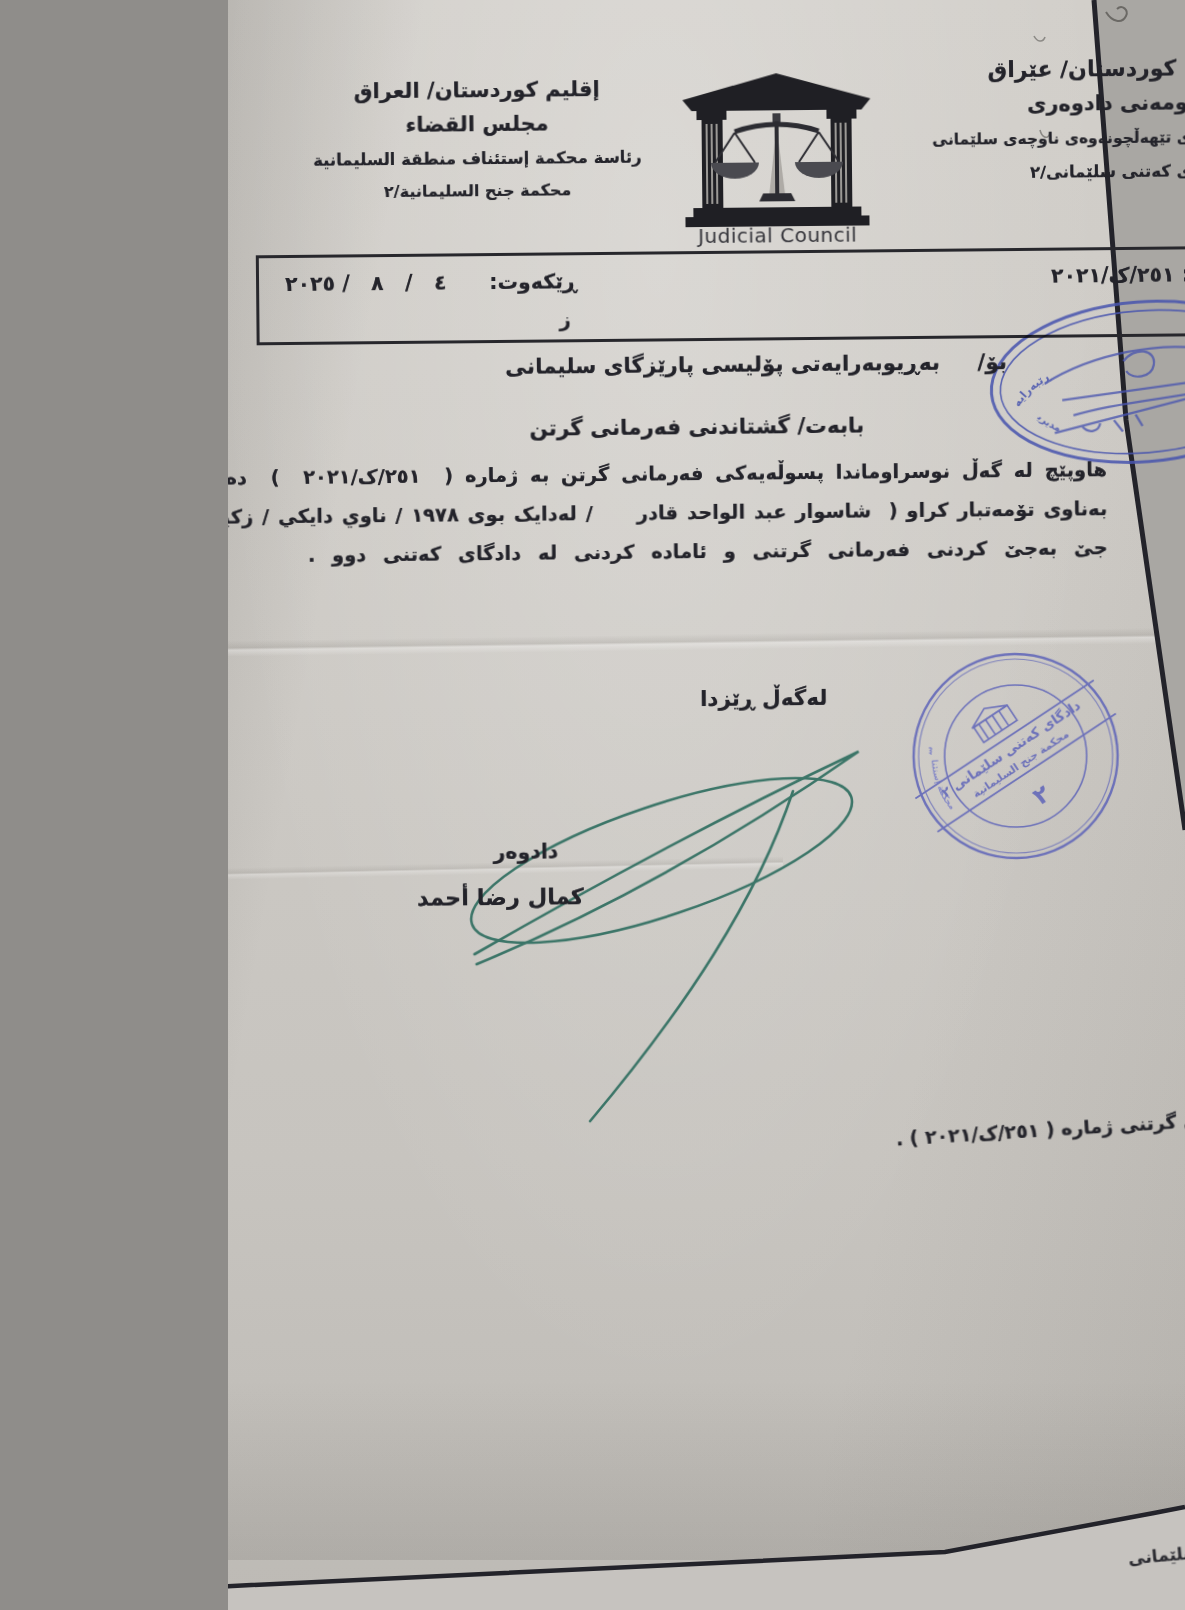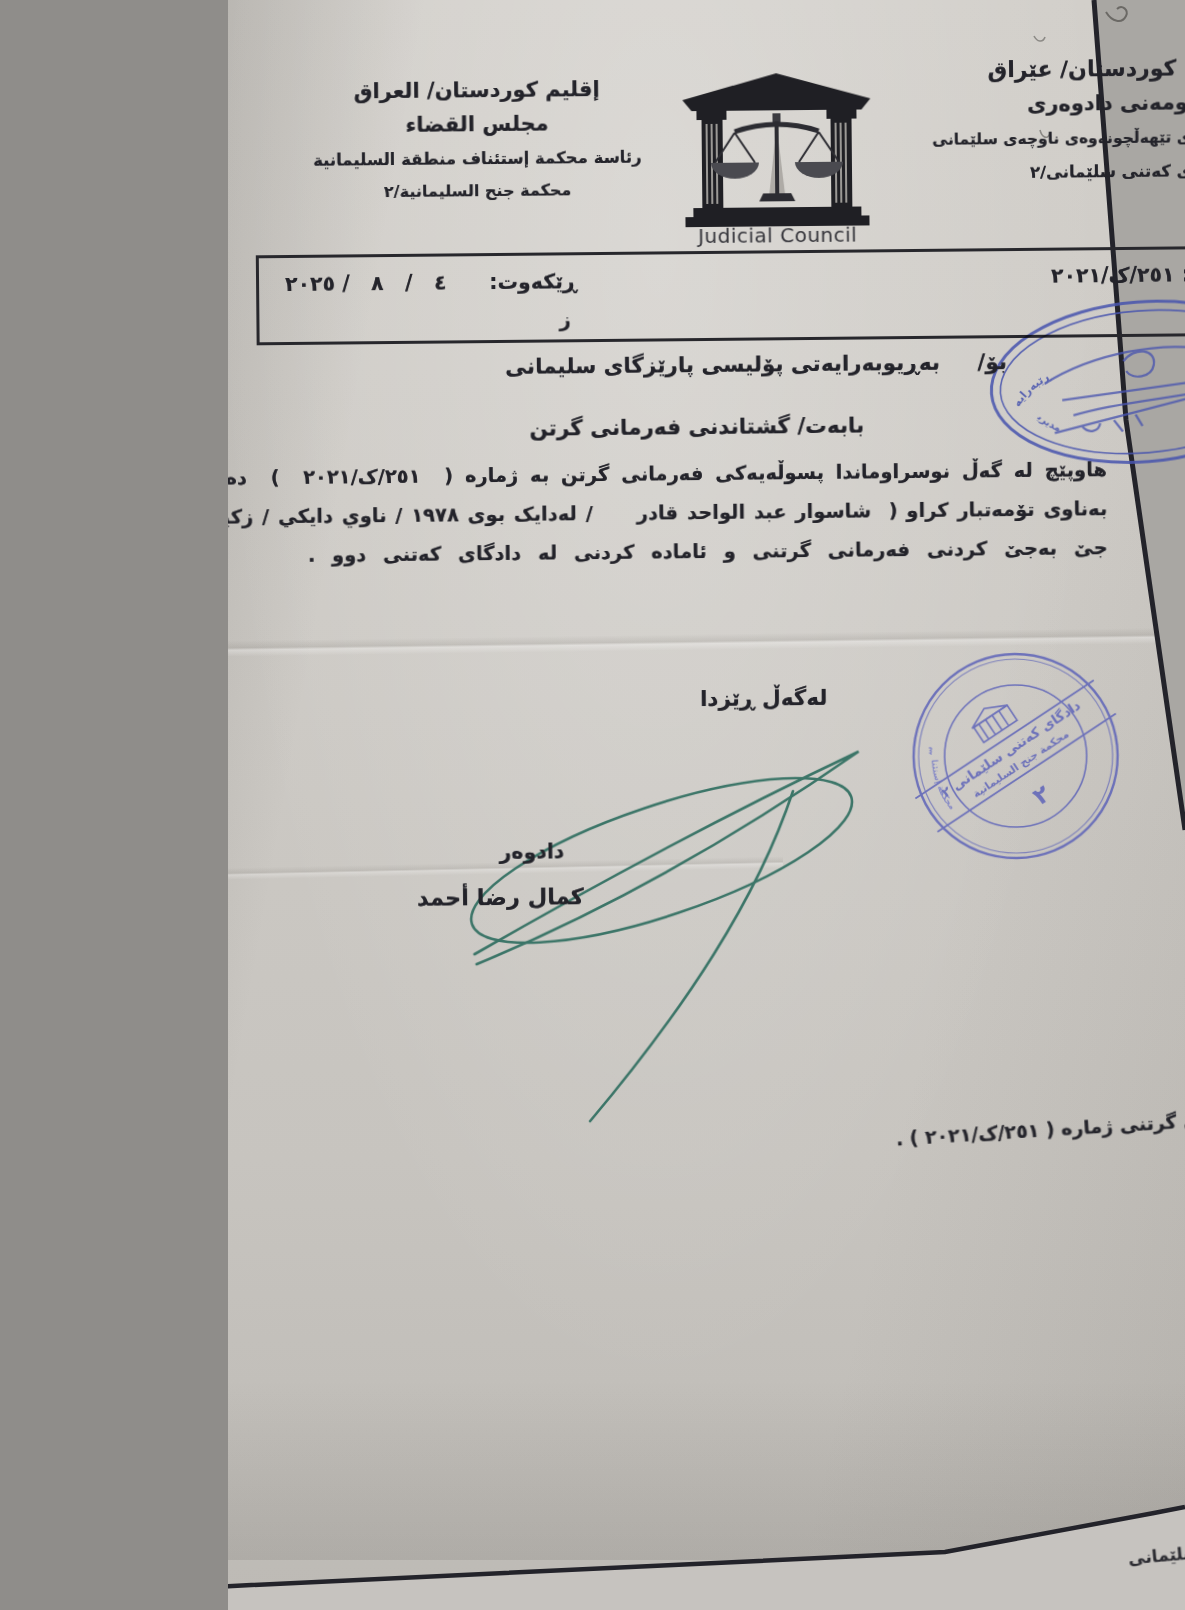--- a/index.html
+++ b/index.html
@@ -165,21 +165,21 @@
     <div class="abs" style="left:180px;top:700px;width:530px;height:445px;">
       <svg width="530" height="445" viewBox="0 0 530 445">
         <g fill="none" stroke="#2f6e60" stroke-width="2.6" stroke-linecap="round" opacity=".92">
           <ellipse cx="250" cy="160" rx="200" ry="55" transform="rotate(-18 250 160)"></ellipse>
           <path d="M 62,252 Q 270,135 448,53 Q 255,185 64,262"></path>
           <path d="M 382,92 C 345,200 272,308 176,420"></path>
         </g>
       </svg>
     </div>
 
-    <div class="abs b txtshadow" style="left:268px;top:838px;font-size:20.5px;direction:rtl;">دادوەر</div>
+    <div class="abs b txtshadow" style="left:262px;top:838px;font-size:20.5px;direction:rtl;">دادوەر</div>
     <div class="abs b txtshadow" style="left:185px;top:882px;font-size:22.5px;direction:rtl;">کمال رضا أحمد</div>
 
     <div class="abs" style="left:915px;top:895px;width:230px;height:170px;">
       <svg width="230" height="170" viewBox="0 0 230 170">
         <g fill="none" stroke="#2b3a9b" stroke-width="2.6" stroke-linecap="round" opacity=".95">
           <path d="M 196,42 c -4,-26 -44,-30 -50,-6 c -4,16 14,24 24,12"></path>
           <path d="M 162,58 c -20,-18 -50,-6 -42,18 c 5,15 24,16 32,5"></path>
           <path d="M 126,84 c -18,-11 -40,6 -29,23 c 8,12 26,9 31,-2"></path>
           <path d="M 205,72 L 66,134 c -11,6 -20,0 -12,-9"></path>
           <path d="M 142,116 l 13,24 M 160,120 l 10,20"></path>

